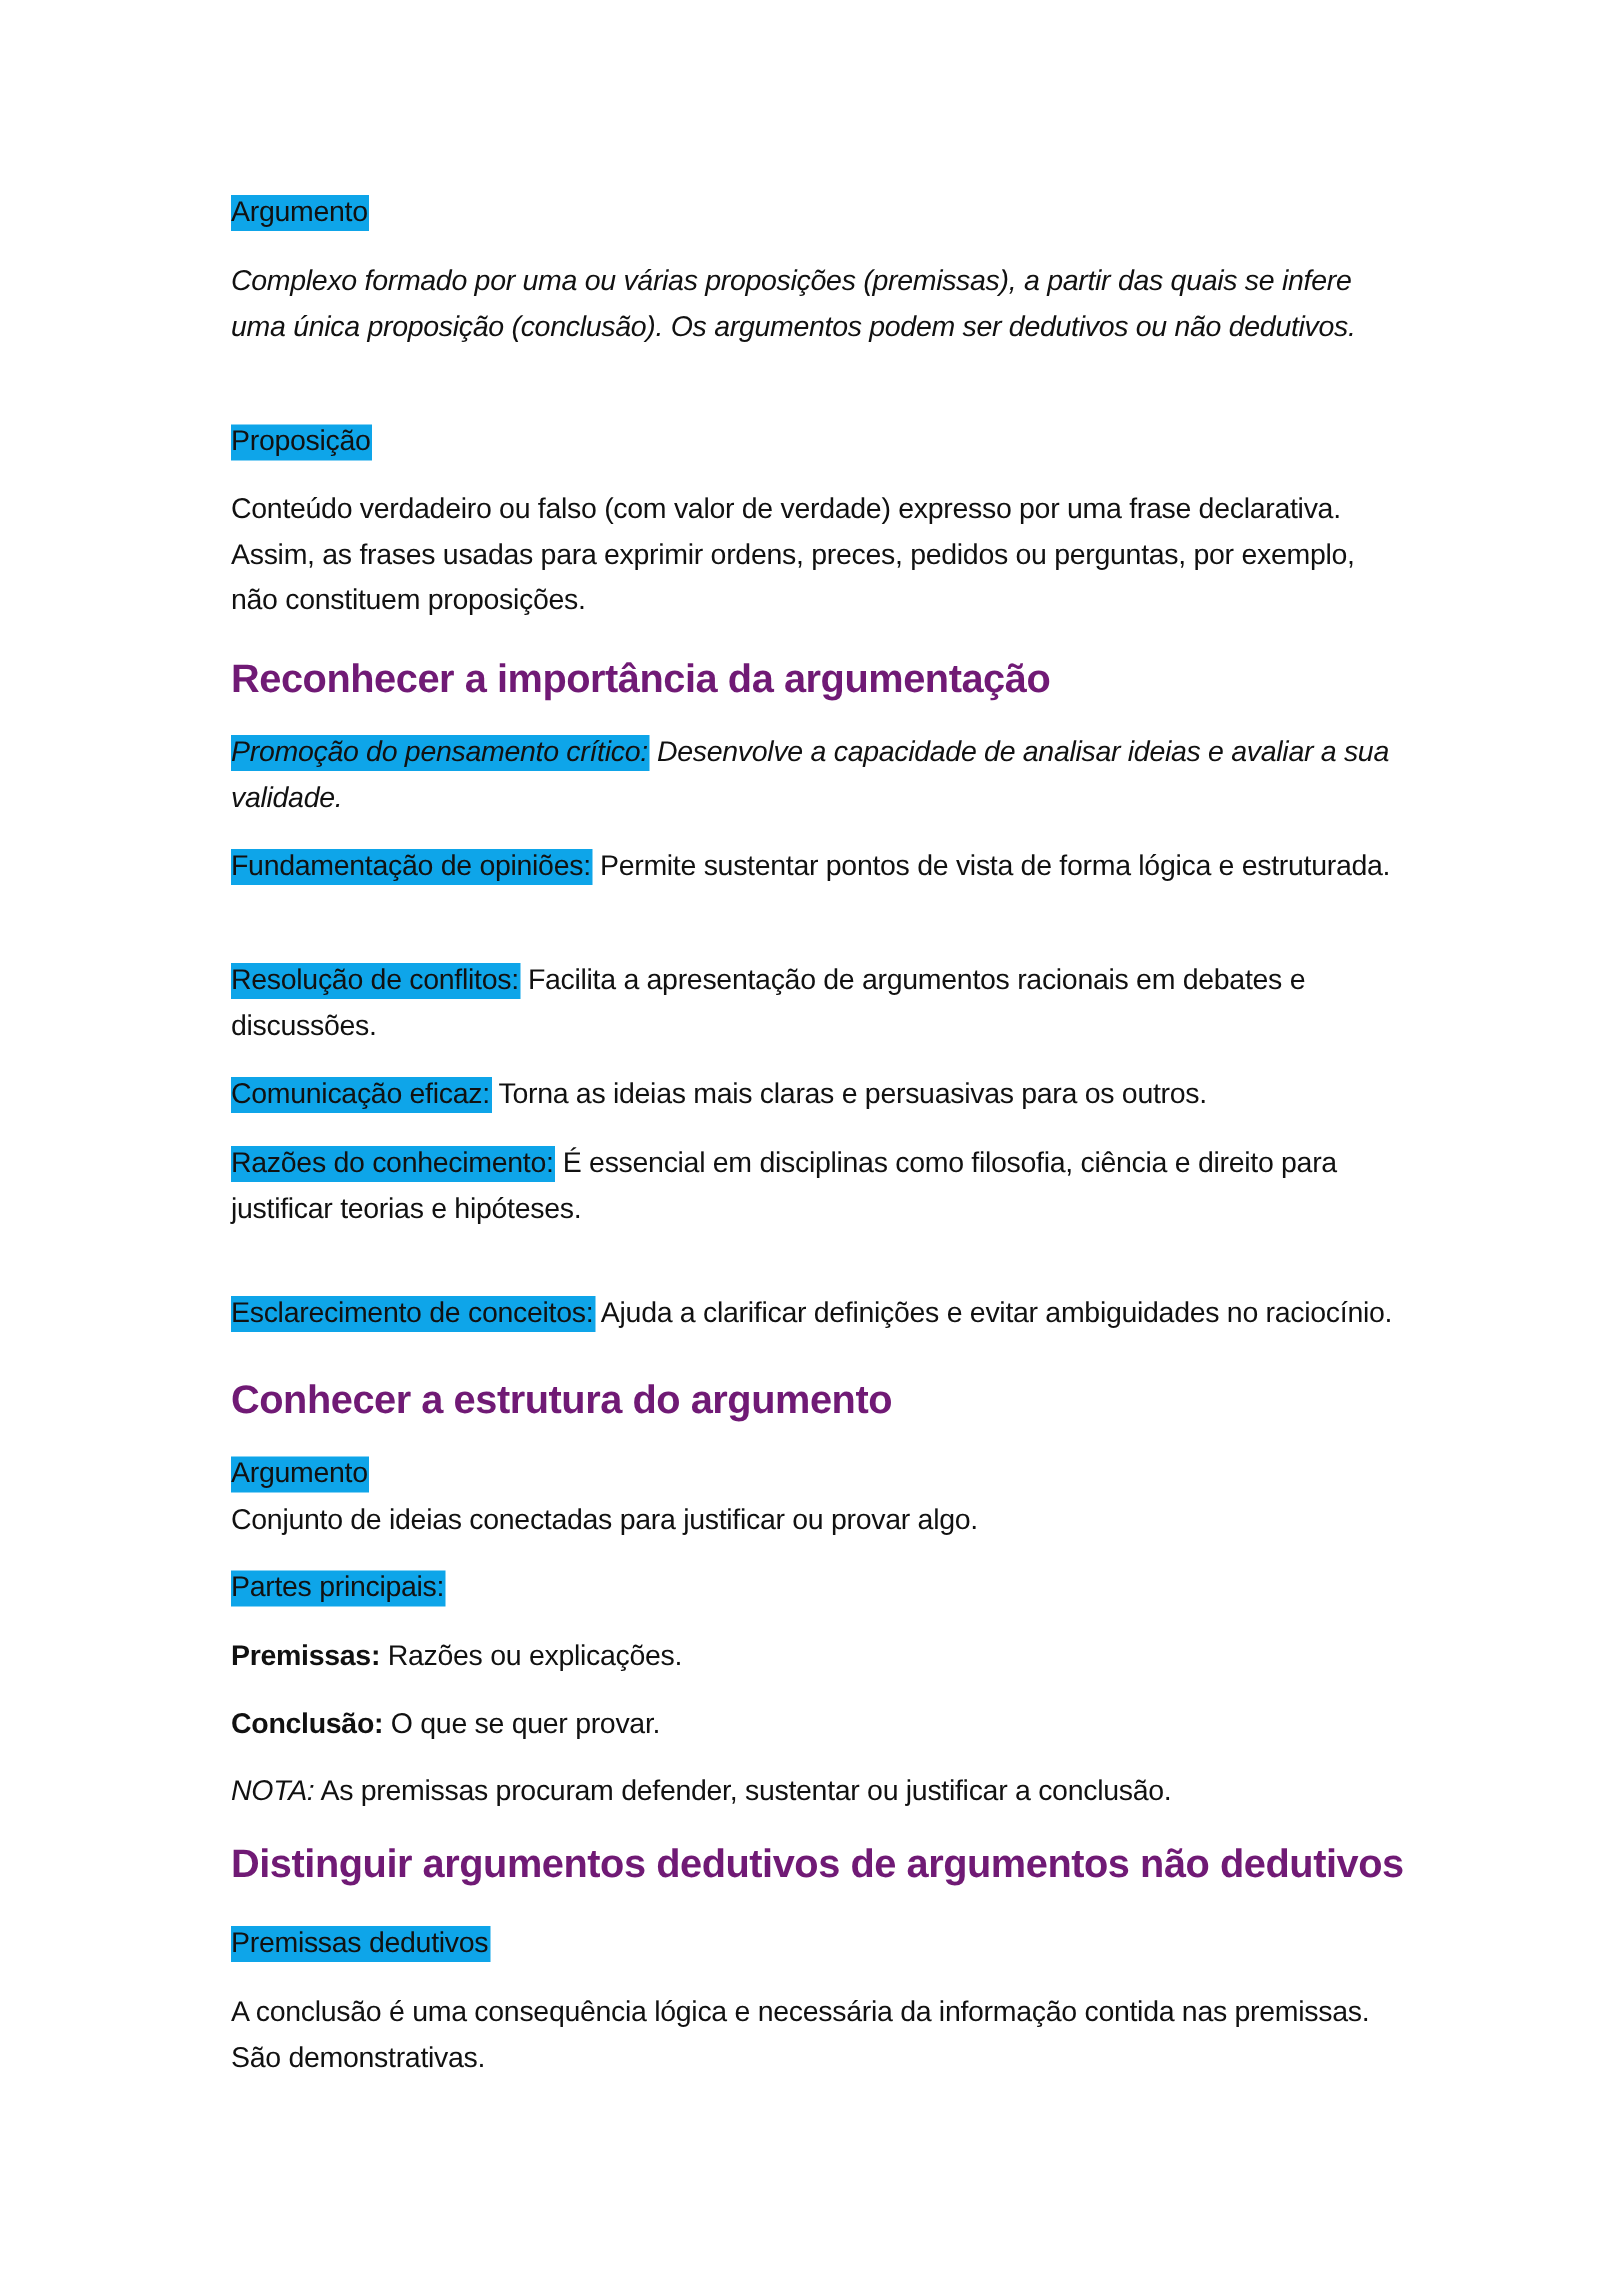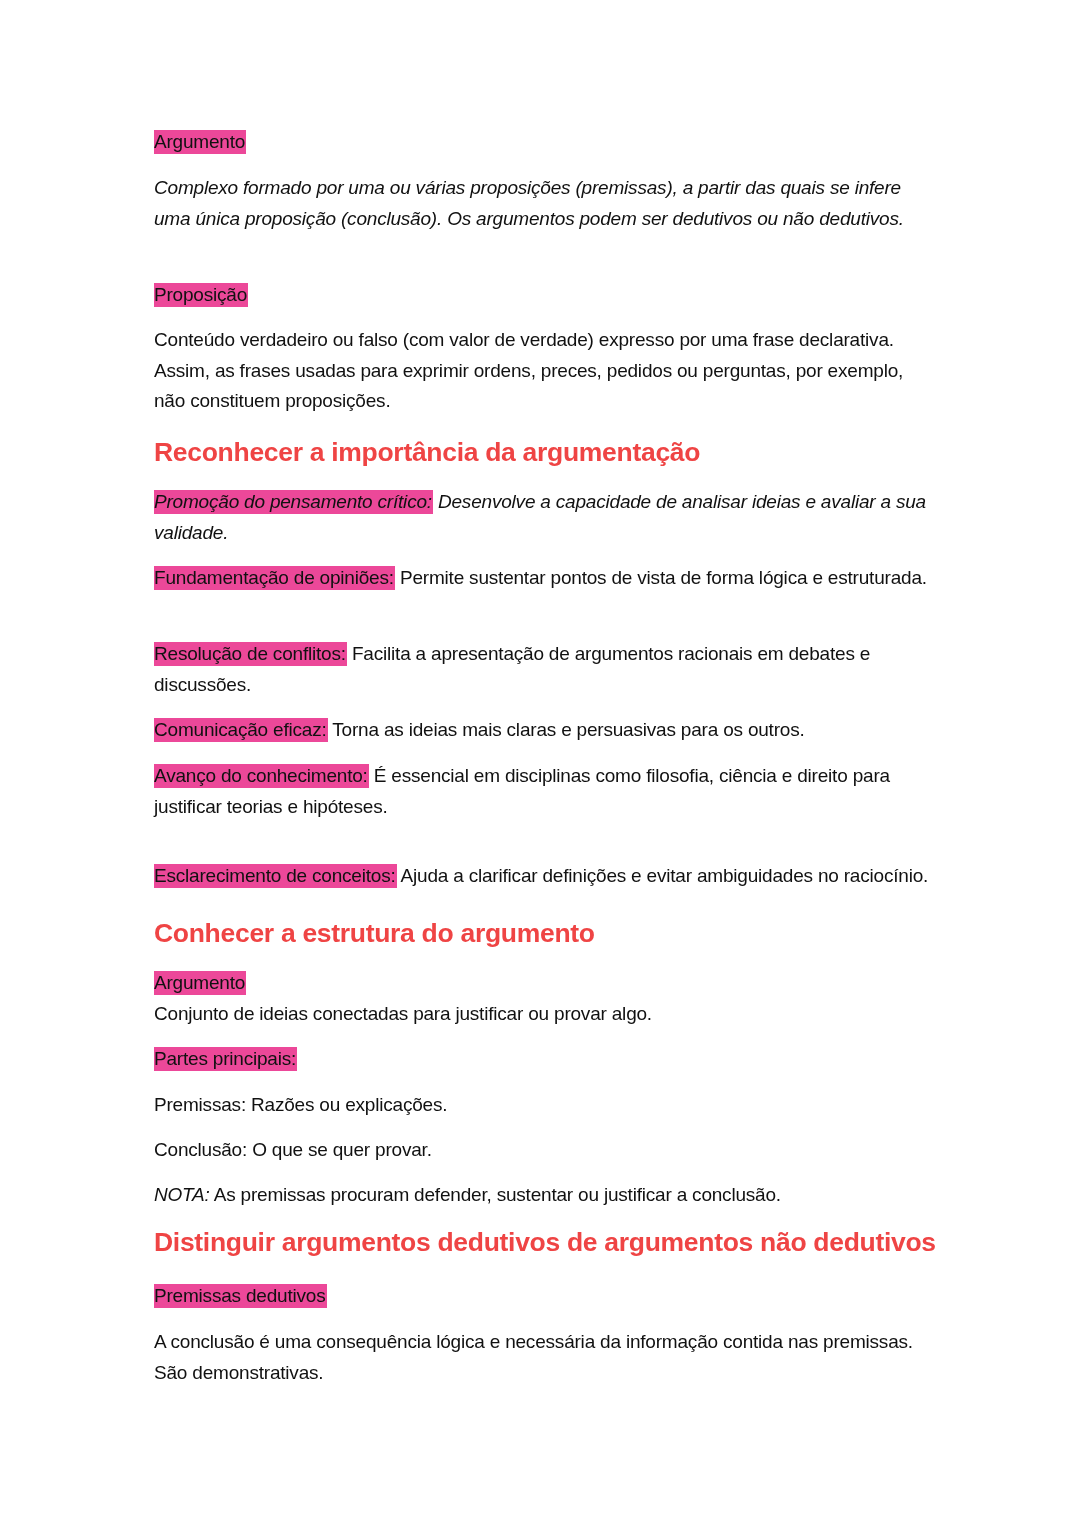--- a/index.html
+++ b/index.html
@@ -20,34 +20,34 @@
     .blk {
       position: absolute;
       left: 0;
       width: 780px;
       font-size: 19px;
       line-height: 30.5px;
       letter-spacing: -0.2px;
       white-space: normal;
     }
     .hl {
-      background: #ec4899;
+      background: #0ea5e9;
       padding: 1px 1px 2px 0;
     }
     .h2 {
       position: absolute;
       left: 0;
       font-size: 26.5px;
       font-weight: bold;
       line-height: 34px;
       letter-spacing: -0.3px;
-      color: #ef4444;
+      color: #701a75;
       white-space: nowrap;
     }
-    b { font-weight: normal; }
+    b { font-weight: bold; }
     i { font-style: italic; }
   </style>
 </head>
 <body>
 
 <div class="page">
 
   <div class="blk" style="top:127px;">
     <span class="hl">Argumento</span>
   </div>
@@ -66,21 +66,21 @@
   <div class="blk" style="top:563px;">
     <span class="hl">Fundamentação de opiniões:</span><span> Permite sustentar pontos de vista de forma lógica e estruturada.</span>
   </div>
   <div class="blk" style="top:639px;">
     <span class="hl">Resolução de conflitos:</span><span> Facilita a apresentação de argumentos racionais em debates e discussões.</span>
   </div>
   <div class="blk" style="top:715px;">
     <span class="hl">Comunicação eficaz:</span><span> Torna as ideias mais claras e persuasivas para os outros.</span>
   </div>
   <div class="blk" style="top:761px;">
-    <span class="hl">Avanço do conhecimento:</span><span> É essencial em disciplinas como filosofia, ciência e direito para justificar teorias e hipóteses.</span>
+    <span class="hl">Razões do conhecimento:</span><span> É essencial em disciplinas como filosofia, ciência e direito para justificar teorias e hipóteses.</span>
   </div>
   <div class="blk" style="top:837px;margin-top:24px;">
     <span class="hl">Esclarecimento de conceitos:</span><span> Ajuda a clarificar definições e evitar ambiguidades no raciocínio.</span>
   </div>
 
   <div class="h2" style="top:916px;">Conhecer a estrutura do argumento</div>
 
   <div class="blk" style="top:968px;">
     <span class="hl">Argumento</span>
   </div>

